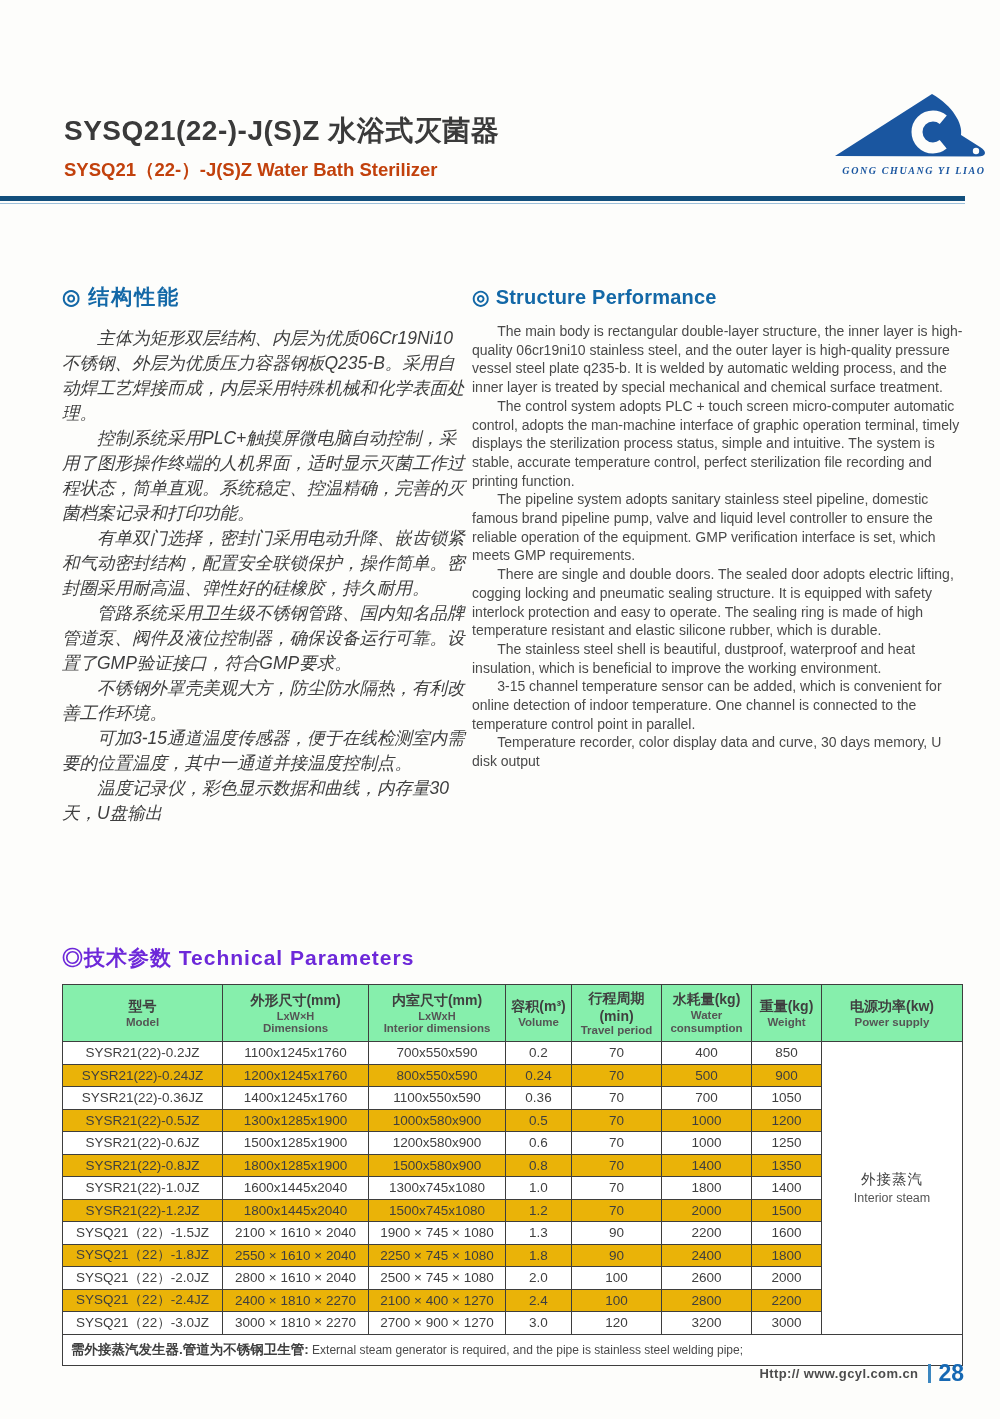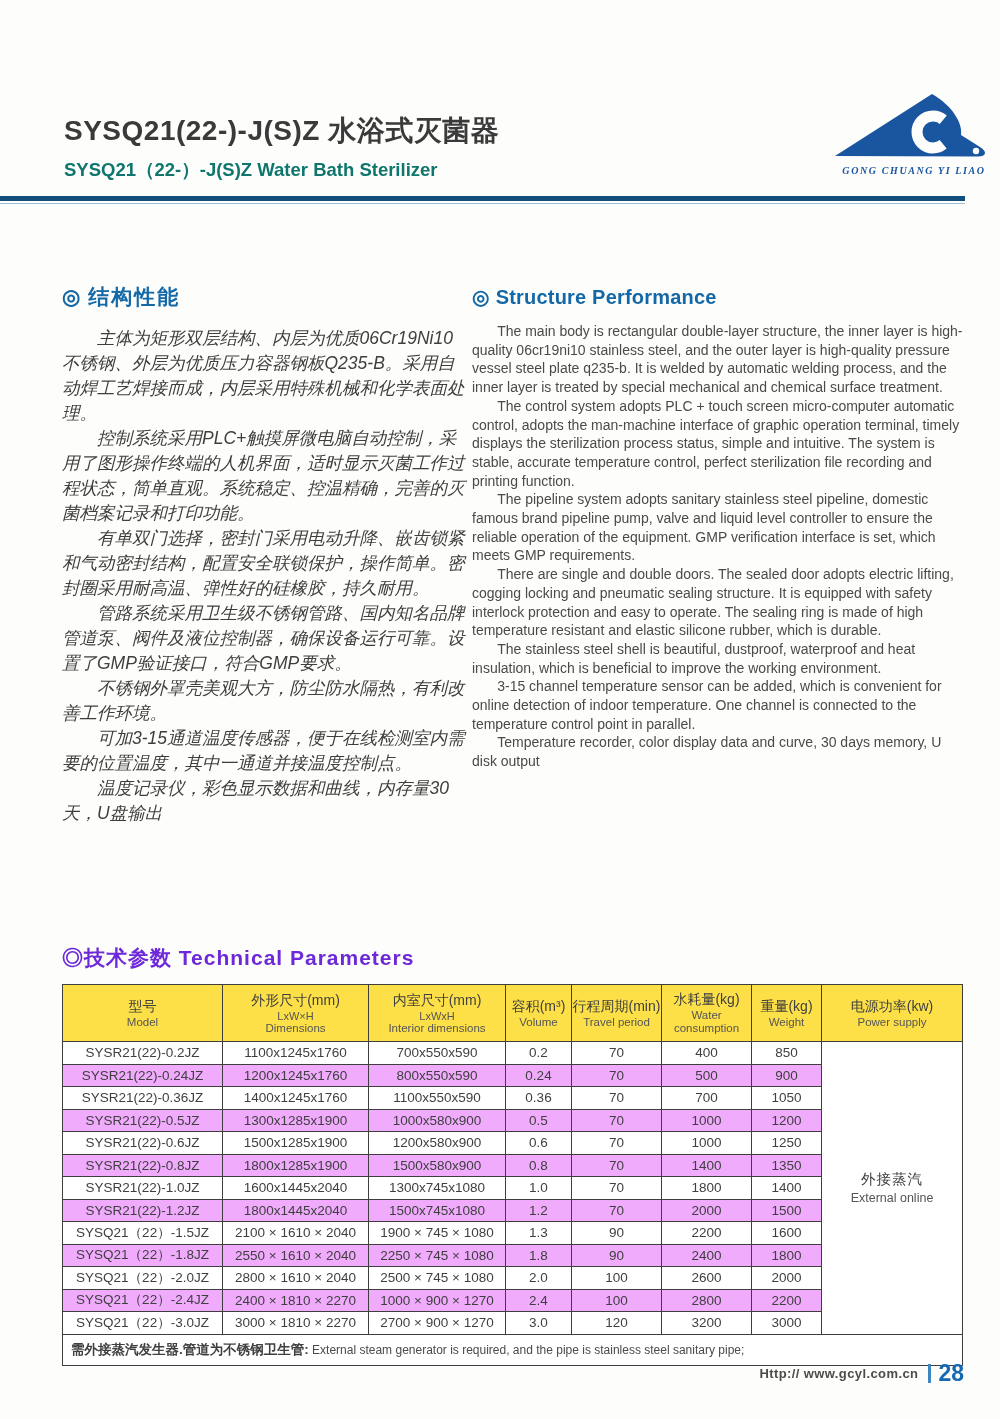--- a/index.html
+++ b/index.html
@@ -4,21 +4,21 @@
 <style>
   html,body { margin:0; padding:0; background:#e8e8e8; }
   .page {
     position:relative; width:1000px; height:1419px; margin:0 auto;
     background:#fdfdfb; font-family:"Liberation Sans", sans-serif;
     overflow:hidden;
   }
   
   .title-block { position:absolute; left:64px; top:112px; }
   .title-zh { font-size:28px; font-weight:bold; color:#3a3a3a; letter-spacing:0.5px; }
-  .title-en { font-size:18.5px; font-weight:bold; color:#0f766e; margin-top:7px; }
+  .title-en { font-size:18.5px; font-weight:bold; color:#c2410c; margin-top:7px; }
   .logo { position:absolute; left:826px; top:90px; width:176px; text-align:center; }
   .logo svg { width:162px; height:74px; display:block; margin:0 auto; }
   .logo-text { font-size:10px; font-weight:bold; font-style:italic; color:#1a56a0;
                letter-spacing:1.6px; font-family:"Liberation Serif", serif; margin-top:1px; }
   .rule      { position:absolute; left:0; top:196px; width:965px; height:5px; background:#124f7c; }
   .rule-thin { position:absolute; left:0; top:203px; width:965px; height:1px; background:#9dc0da; }
 
   
   .sec-head { color:#1368a7; font-weight:bold; }
   .sec-head .bullet { margin-right:6px; }
@@ -30,26 +30,26 @@
   .body-zh p { margin:0; text-indent:2em;  font-size:17.5px; line-height:25px;  color:#3e3e3e;font-style:italic; }
   .body-en { margin-top:13px; }
   .body-en p { margin:0; text-indent:1.8em; font-size:14px;  line-height:18.7px; color:#4a4a4a; }
 
   
   .params-head { position:absolute; left:62px; top:944px; font-size:21px;
                  font-weight:bold; color:#6d28d9; letter-spacing:1px; }
   .table-wrap { position:absolute; left:62px; top:984px; width:900px; }
   table { border-collapse:collapse; width:100%; table-layout:fixed; }
   th, td { border:1px solid #3e3e3e; text-align:center; color:#3f3f3f; padding:0; }
-  thead th { background:#fde047; font-weight:normal; height:56px; vertical-align:middle; }
+  thead th { background:#86efac; font-weight:bold; height:56px; vertical-align:middle; }
   thead th .zh  { font-size:14px;  color:#3f3f3f; }
   thead th .sub { font-size:11px;  color:#555; line-height:12px; }
   thead th .en  { font-size:11.5px; color:#555; line-height:13px; }
   tbody td { height:21.5px; font-size:13.5px; background:#fff; }
-  tbody tr.alt td { background:#f0abfc; }
+  tbody tr.alt td { background:#eab308; }
   td.power-cell { background:#fff !important; vertical-align:middle; }
   td.power-cell .zh { font-size:14.5px; letter-spacing:1px; }
   td.power-cell .en { font-size:12.5px; color:#555; margin-top:2px; }
   td.footnote { text-align:left; padding:6px 8px; background:#fff !important; height:auto; }
   td.footnote .zh { font-weight:bold; font-size:13.5px; }
   td.footnote .en { font-size:12px; color:#4a4a4a; }
 
   
   .page-footer { position:absolute; right:36px; top:1360px; display:flex; align-items:center; }
   .footer-url  { font-size:13px; font-weight:bold; color:#4c4c4c; letter-spacing:0.4px;text-align:center; }
@@ -166,21 +166,21 @@
           <tr>
             <td>SYSR21(22)-0.2JZ</td>
             <td>1100x1245x1760</td>
             <td>700x550x590</td>
             <td>0.2</td>
             <td>70</td>
             <td>400</td>
             <td>850</td>
             <td rowspan="13" class="power-cell">
               <div class="zh">外接蒸汽</div>
-              <div class="en">External online</div>
+              <div class="en">Interior steam</div>
             </td>
           </tr>
           <tr class="alt">
             <td>SYSR21(22)-0.24JZ</td>
             <td>1200x1245x1760</td>
             <td>800x550x590</td>
             <td>0.24</td>
             <td>70</td>
             <td>500</td>
             <td>900</td>
@@ -262,37 +262,37 @@
             <td>2800 × 1610 × 2040</td>
             <td>2500 × 745 × 1080</td>
             <td>2.0</td>
             <td>100</td>
             <td>2600</td>
             <td>2000</td>
           </tr>
           <tr class="alt">
             <td>SYSQ21（22）-2.4JZ</td>
             <td>2400 × 1810 × 2270</td>
-            <td>1000 × 900 × 1270</td>
+            <td>2100 × 400 × 1270</td>
             <td>2.4</td>
             <td>100</td>
             <td>2800</td>
             <td>2200</td>
           </tr>
           <tr>
             <td>SYSQ21（22）-3.0JZ</td>
             <td>3000 × 1810 × 2270</td>
             <td>2700 × 900 × 1270</td>
             <td>3.0</td>
             <td>120</td>
             <td>3200</td>
             <td>3000</td>
           </tr>
           <tr>
-            <td colspan="8" class="footnote"><span class="zh">需外接蒸汽发生器.管道为不锈钢卫生管:</span><span class="en"> External steam generator is required, and the pipe is stainless steel sanitary pipe;</span></td>
+            <td colspan="8" class="footnote"><span class="zh">需外接蒸汽发生器.管道为不锈钢卫生管:</span><span class="en"> External steam generator is required, and the pipe is stainless steel welding pipe;</span></td>
           </tr>
         </tbody>
     </table>
   </div>
 
   <div class="page-footer">
     <span class="footer-url">Http:// www.gcyl.com.cn</span>
     <span class="footer-sep"></span>
     <span class="footer-page">28</span>
   </div>

